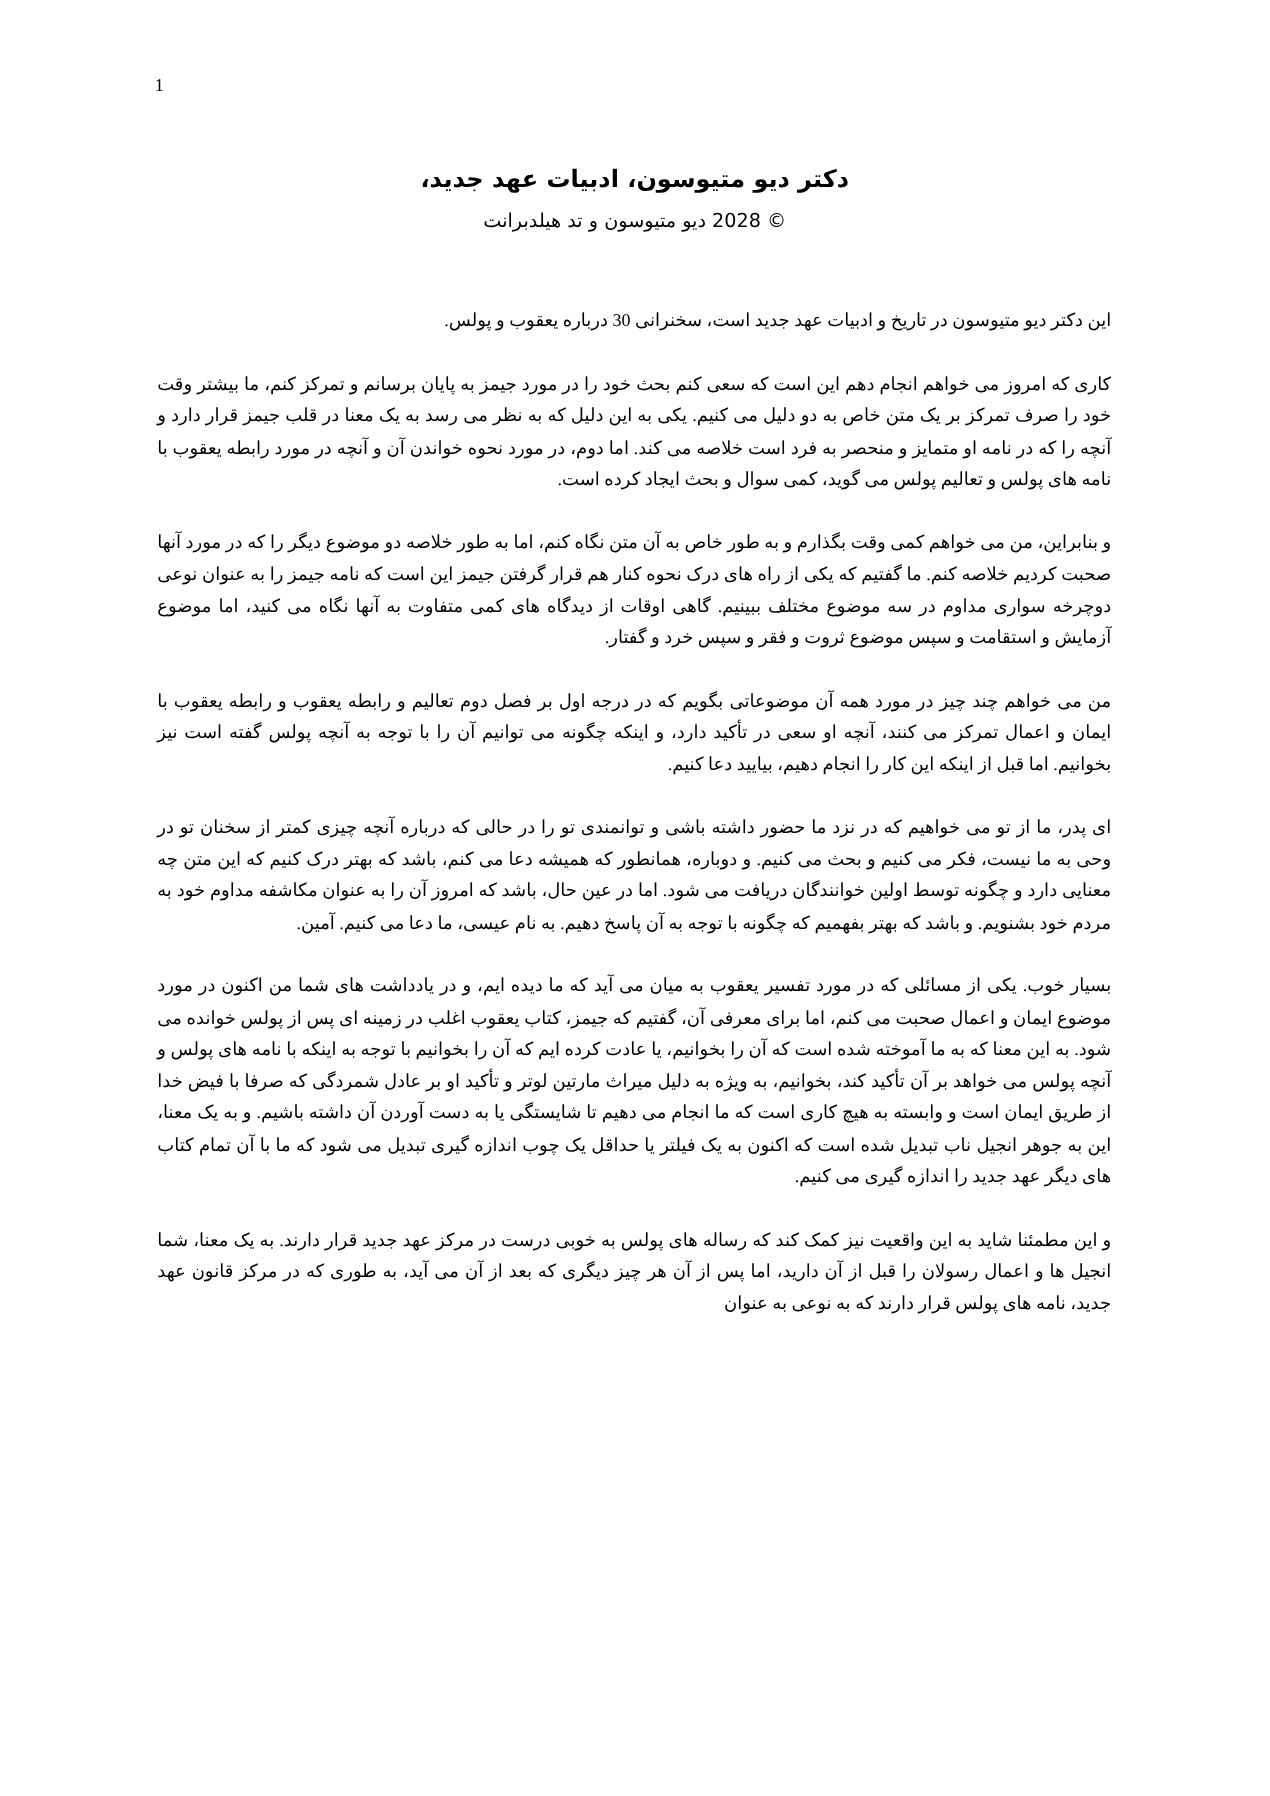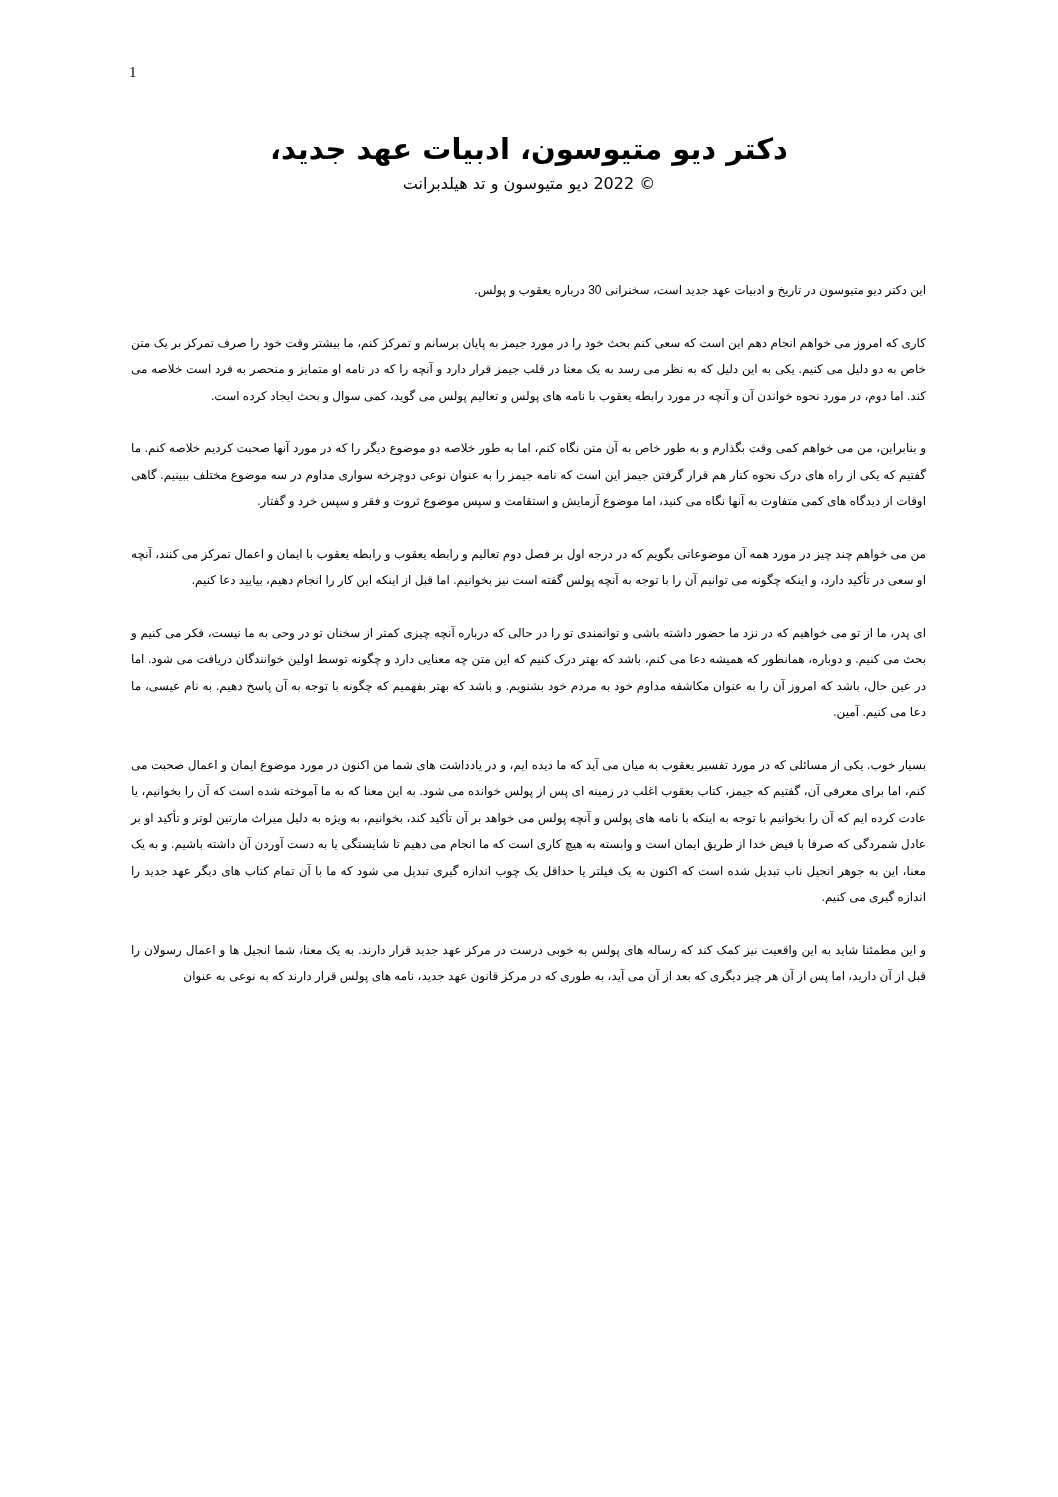--- a/index.html
+++ b/index.html
@@ -7,43 +7,43 @@
     .page-number {
       position: absolute; left: 129px; top: 64px;
       font-family: "Liberation Serif", serif; font-size: 15px; color: #000;
     }
     .header {
       position: absolute; left: 0; right: 0; top: 128px;
       text-align: center; direction: rtl;
     }
     .title {
       font-family: "DejaVu Sans", sans-serif; font-weight: bold;
-      font-size: 29px; line-height: 42px; margin: 0; letter-spacing: -0.5px;
+      font-size: 20px; line-height: 42px; margin: 0; letter-spacing: -0.5px;
     }
     .copyright {
       font-family: "DejaVu Sans", sans-serif; font-size: 16px; line-height: 24px; margin-top: 2px;
     }
     .body-text {
-      position: absolute; left: 131px; right: 132px; top: 277px;
+      position: absolute; left: 131px; right: 132px; top: 255px;
       direction: rtl; text-align: right;
-      font-family: Liberation Sans, sans-serif; font-size: 12px; line-height: 26.5px;
+      font-family: Liberation Serif, serif; font-size: 15px; line-height: 26.5px;
     }
     .para { margin: 0 0 26px 0; text-align: justify; text-align-last: right; }
     .para.short { text-align: right; }
   </style>
 </head>
 <body>
 
 <div class="page-number">1</div>
 
 <div class="header">
   <h1 class="title">
     <div>دکتر دیو متیوسون، ادبیات عهد جدید،</div>
   </h1>
-  <div class="copyright">© 2022 دیو متیوسون و تد هیلدبرانت</div>
+  <div class="copyright">© 2028 دیو متیوسون و تد هیلدبرانت</div>
 </div>
 
 <div class="body-text">
   <p class="para short">این دکتر دیو متیوسون در تاریخ و ادبیات عهد جدید است، سخنرانی 30 درباره یعقوب و پولس.</p>
   <p class="para">کاری که امروز می خواهم انجام دهم این است که سعی کنم بحث خود را در مورد جیمز به پایان برسانم و تمرکز کنم، ما بیشتر وقت خود را صرف تمرکز بر یک متن خاص به دو دلیل می کنیم. یکی به این دلیل که به نظر می رسد به یک معنا در قلب جیمز قرار دارد و آنچه را که در نامه او متمایز و منحصر به فرد است خلاصه می کند. اما دوم، در مورد نحوه خواندن آن و آنچه در مورد رابطه یعقوب با نامه های پولس و تعالیم پولس می گوید، کمی سوال و بحث ایجاد کرده است.</p>
   <p class="para">و بنابراین، من می خواهم کمی وقت بگذارم و به طور خاص به آن متن نگاه کنم، اما به طور خلاصه دو موضوع دیگر را که در مورد آنها صحبت کردیم خلاصه کنم. ما گفتیم که یکی از راه های درک نحوه کنار هم قرار گرفتن جیمز این است که نامه جیمز را به عنوان نوعی دوچرخه سواری مداوم در سه موضوع مختلف ببینیم. گاهی اوقات از دیدگاه های کمی متفاوت به آنها نگاه می کنید، اما موضوع آزمایش و استقامت و سپس موضوع ثروت و فقر و سپس خرد و گفتار.</p>
   <p class="para">من می خواهم چند چیز در مورد همه آن موضوعاتی بگویم که در درجه اول بر فصل دوم تعالیم و رابطه یعقوب و رابطه یعقوب با ایمان و اعمال تمرکز می کنند، آنچه او سعی در تأکید دارد، و اینکه چگونه می توانیم آن را با توجه به آنچه پولس گفته است نیز بخوانیم. اما قبل از اینکه این کار را انجام دهیم، بیایید دعا کنیم.</p>
   <p class="para">ای پدر، ما از تو می خواهیم که در نزد ما حضور داشته باشی و توانمندی تو را در حالی که درباره آنچه چیزی کمتر از سخنان تو در وحی به ما نیست، فکر می کنیم و بحث می کنیم. و دوباره، همانطور که همیشه دعا می کنم، باشد که بهتر درک کنیم که این متن چه معنایی دارد و چگونه توسط اولین خوانندگان دریافت می شود. اما در عین حال، باشد که امروز آن را به عنوان مکاشفه مداوم خود به مردم خود بشنویم. و باشد که بهتر بفهمیم که چگونه با توجه به آن پاسخ دهیم. به نام عیسی، ما دعا می کنیم. آمین.</p>
   <p class="para">بسیار خوب. یکی از مسائلی که در مورد تفسیر یعقوب به میان می آید که ما دیده ایم، و در یادداشت های شما من اکنون در مورد موضوع ایمان و اعمال صحبت می کنم، اما برای معرفی آن، گفتیم که جیمز، کتاب یعقوب اغلب در زمینه ای پس از پولس خوانده می شود. به این معنا که به ما آموخته شده است که آن را بخوانیم، یا عادت کرده ایم که آن را بخوانیم با توجه به اینکه با نامه های پولس و آنچه پولس می خواهد بر آن تأکید کند، بخوانیم، به ویژه به دلیل میراث مارتین لوتر و تأکید او بر عادل شمردگی که صرفا با فیض خدا از طریق ایمان است و وابسته به هیچ کاری است که ما انجام می دهیم تا شایستگی یا به دست آوردن آن داشته باشیم. و به یک معنا، این به جوهر انجیل ناب تبدیل شده است که اکنون به یک فیلتر یا حداقل یک چوب اندازه گیری تبدیل می شود که ما با آن تمام کتاب های دیگر عهد جدید را اندازه گیری می کنیم.</p>
   <p class="para">و این مطمئنا شاید به این واقعیت نیز کمک کند که رساله های پولس به خوبی درست در مرکز عهد جدید قرار دارند. به یک معنا، شما انجیل ها و اعمال رسولان را قبل از آن دارید، اما پس از آن هر چیز دیگری که بعد از آن می آید، به طوری که در مرکز قانون عهد جدید، نامه های پولس قرار دارند که به نوعی به عنوان</p>

